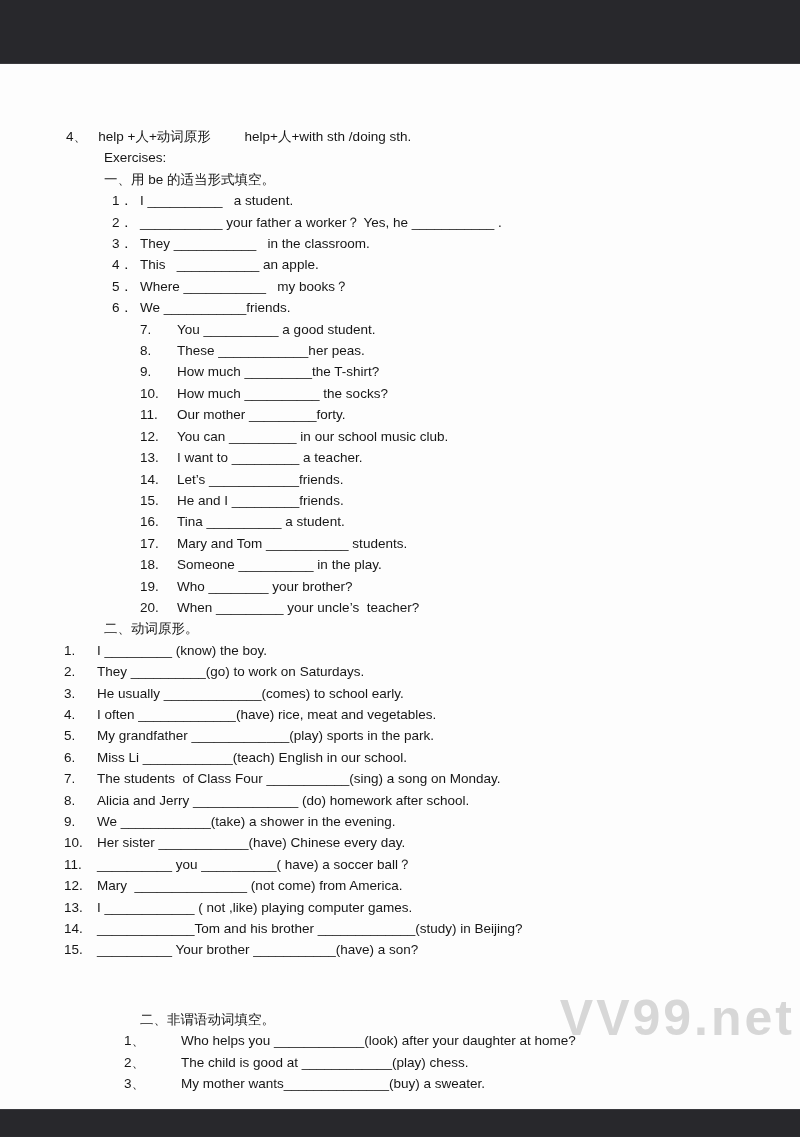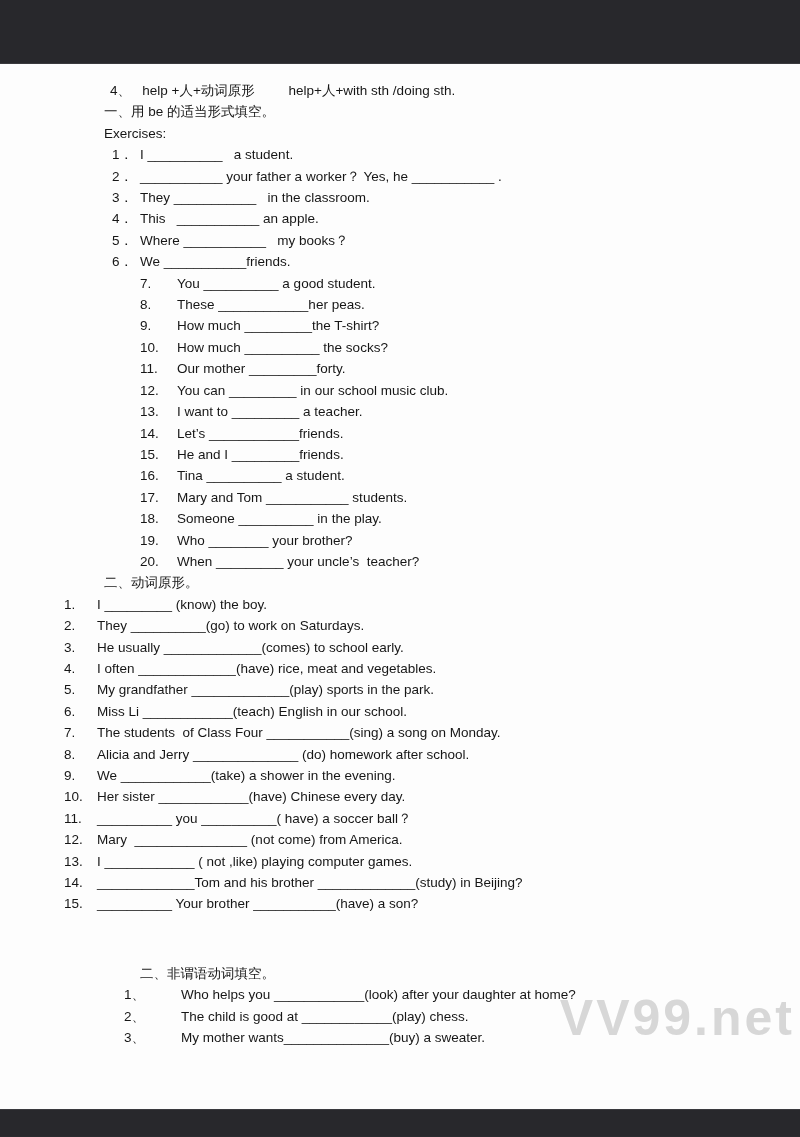--- a/index.html
+++ b/index.html
@@ -22,21 +22,21 @@
   .doc {
     position: relative; z-index: 1;
     padding-top: 16px;
     font-size: 13.5px;
     line-height: 21.4px;
     color: #161616;
   }
   .row { white-space: pre; }
   .txt { white-space: pre; }
   .num { display: inline-block; white-space: pre; }
-  .r-intro { padding-left: 110px; }
+  .r-intro { padding-left: 66px; margin-top: 46px; }
   .r-left  { padding-left: 104px; }
   .r-s1a   { padding-left: 112px; }
   .r-s1a .num { width: 28px; }
   .r-s1b   { padding-left: 140px; }
   .r-s1b .num { width: 37px; }
   .r-s2    { padding-left: 64px; }
   .r-s2 .num { width: 33px; }
   .r-s3t   { padding-left: 140px; margin-top: 48px; }
   .r-s3    { padding-left: 124px; }
   .r-s3 .num { width: 57px; }
@@ -52,23 +52,23 @@
 <body>
 
 <div class="bar top"></div>
 
 <div class="page">
   <div class="watermark">VV99.net</div>
 
   <div class="doc">
     <div class="row r-intro"><span class="txt">4、   help +人+动词原形         help+人+with sth /doing sth.</span></div>
 
+    <div class="row r-left"><span class="txt">Exercises:</span></div>
+
     <div class="row r-left"><span class="txt">一、用 be 的适当形式填空。</span></div>
-
-    <div class="row r-left"><span class="txt">Exercises:</span></div>
 
     <div class="row r-s1a"><span class="num">1．</span><span class="txt">I __________   a student.</span></div>
     <div class="row r-s1a"><span class="num">2．</span><span class="txt">___________ your father a worker？ Yes, he ___________ .</span></div>
     <div class="row r-s1a"><span class="num">3．</span><span class="txt">They ___________   in the classroom.</span></div>
     <div class="row r-s1a"><span class="num">4．</span><span class="txt">This   ___________ an apple.</span></div>
     <div class="row r-s1a"><span class="num">5．</span><span class="txt">Where ___________   my books？</span></div>
     <div class="row r-s1a"><span class="num">6．</span><span class="txt">We ___________friends.</span></div>
 
     <div class="row r-s1b"><span class="num">7.</span><span class="txt">You __________ a good student.</span></div>
     <div class="row r-s1b"><span class="num">8.</span><span class="txt">These ____________her peas.</span></div>

